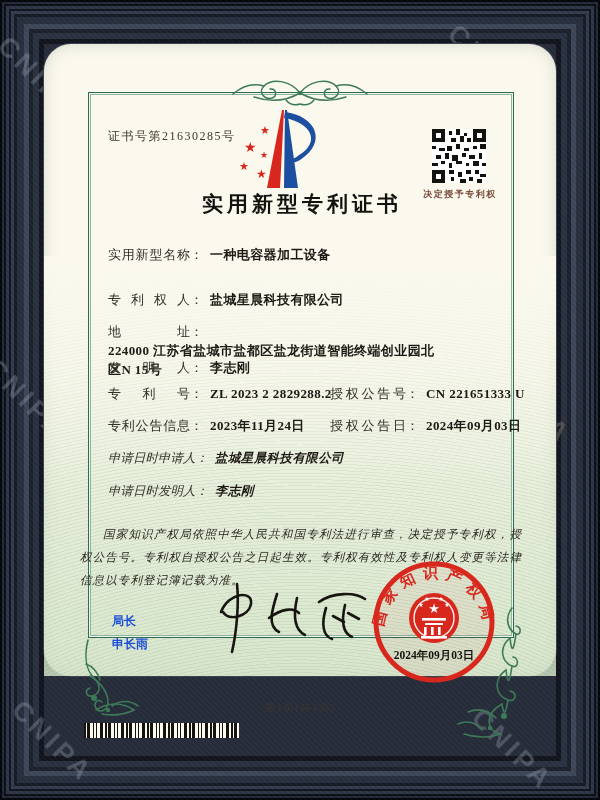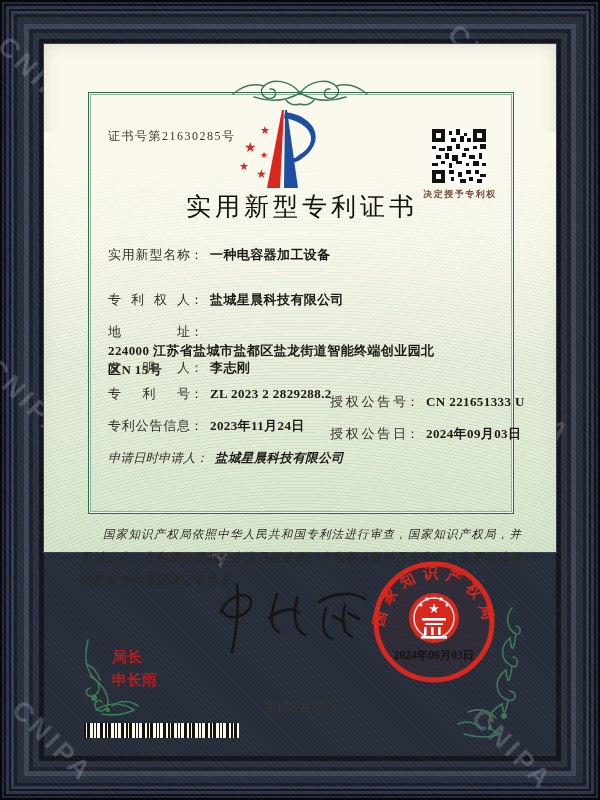--- a/index.html
+++ b/index.html
@@ -16,22 +16,22 @@
       inset 0 0 0 14px #333b4e,
       inset 0 0 0 17px #171b26,
       inset 0 0 0 24px #272e3d,
       inset 0 0 0 29px #3e4759,
       inset 0 0 0 33px #1c212c,
       inset 0 0 0 39px #2a3140,
       inset 0 0 0 44px #12151e;}
   .frame::after{content:"";position:absolute;inset:0;
     background:repeating-linear-gradient(45deg,rgba(255,255,255,.02) 0 2px,rgba(0,0,0,.03) 2px 4px);}
   
-  .paper{position:absolute;left:44px;top:44px;width:512px;height:508px;background:#fbf9ee;
-         box-shadow:0 0 0 1px #3b4252, inset 0 0 16px rgba(60,70,55,.18);}
+  .paper{position:absolute;left:44px;top:44px;width:512px;height:632px;background:#fbf9ee;
+         box-shadow:0 0 0 1px #3b4252, inset 0 0 16px rgba(60,70,55,.18);border-radius:27px;}
   .guilloche{position:absolute;left:0;right:0;bottom:0;height:420px;pointer-events:none;
     background:
       repeating-radial-gradient(140% 110% at 50% 150%, rgba(96,148,106,.13) 0 1.5px, rgba(0,0,0,0) 1.5px 5px),
       linear-gradient(180deg, rgba(233,240,224,0), rgba(210,226,198,.85));}
   .guilloche::after{content:"";position:absolute;inset:0;
     background:linear-gradient(180deg,#fbf9ee 0,rgba(251,249,238,0) 55%);}
   .green-border{position:absolute;left:44px;top:48px;right:42px;bottom:38px;
     border:1.5px solid #2f6b4e;
     box-shadow:inset 0 0 0 1px rgba(255,255,255,.85), inset 0 0 0 2px #8fb49b;}
   
@@ -39,38 +39,38 @@
       font-size:27px;letter-spacing:4px;transform:rotate(45deg);transform-origin:left center;
       pointer-events:none;white-space:nowrap;}
   .wm-paper{color:rgba(158,150,130,.34);}
   .wm-frame{color:rgba(168,176,192,.30);}
   
   .cert-no{position:absolute;left:64px;top:84px;font-size:12px;letter-spacing:1.5px;color:#3a372e;}
   .logo{position:absolute;left:188px;top:64px;width:106px;height:84px;}
   .qr{position:absolute;left:388px;top:85px;width:54px;height:54px;}
   .qr-caption{position:absolute;left:378px;top:144px;width:76px;text-align:center;
       font-size:9px;letter-spacing:1.5px;color:#7a4a39;font-weight:bold;}
-  .title{position:absolute;left:0;top:146px;width:100%;text-align:center;font-size:25px;
-      font-weight:normal;letter-spacing:4px;padding-left:4px;box-sizing:border-box;color:#14120e;}
+  .title{position:absolute;left:0;top:146px;width:100%;text-align:center;font-size:21px;
+      font-weight:bold;letter-spacing:4px;padding-left:4px;box-sizing:border-box;color:#14120e;}
   
   .row{position:absolute;left:64px;width:420px;font-size:13px;color:#26231c;line-height:19px;}
   .flabel{display:inline-block;width:82px;text-align:justify;text-align-last:justify;
       vertical-align:top;color:#33302a;}
   .flabel-natural{display:inline-block;vertical-align:top;color:#33302a;}
   .colon{margin-right:7px;color:#33302a;}
   .fvalue{display:inline-block;max-width:300px;vertical-align:top;font-weight:600;
       letter-spacing:.4px;color:#1d1a15;}
-  .pair2{position:absolute;left:222px;top:8px;white-space:nowrap;}
+  .pair2{position:absolute;left:222px;top:0;white-space:nowrap;}
   .pair2 .flabel{width:76px;}
   .row-compact{font-size:12.5px;font-style:italic;}
   
   .legal{position:absolute;left:36px;right:34px;top:479px;font-size:11.5px;font-style:italic;
       line-height:23px;letter-spacing:1.1px;color:#2a2720;text-indent:2em;text-align:justify;}
-  .director{position:absolute;left:68px;top:566px;font-size:15px;font-weight:600;
-      color:#b91c1c;line-height:23px;margin-top:36px;}
+  .director{position:absolute;left:68px;top:566px;font-size:12px;font-weight:600;
+      color:#1d4ed8;line-height:23px;}
   .signature{position:absolute;left:163px;top:534px;width:178px;height:80px;}
   .seal{position:absolute;left:326px;top:514px;width:128px;height:128px;}
   .page-no{position:absolute;left:0;top:656px;width:100%;text-align:center;
       font-size:11px;letter-spacing:1px;color:#3a372f;}
   .barcode{position:absolute;left:40px;top:679px;width:155px;height:15px;
       background:repeating-linear-gradient(90deg,
         #14120f 0 2px,#fbf9ee 2px 3px,#14120f 3px 6px,#fbf9ee 6px 9px,
         #14120f 9px 10px,#fbf9ee 10px 12px,#14120f 12px 13px,#fbf9ee 13px 16px,
         #14120f 16px 19px,#fbf9ee 19px 21px);}
   .fl{position:absolute;pointer-events:none;}
@@ -214,22 +214,25 @@
     </div>
     <div class="row" style="top:372px">
       <span class="flabel">专利公告信息</span><span class="colon">：</span><span class="fvalue">2023年11月24日</span>
       <span class="pair2">
         <span class="flabel">授权公告日</span><span class="colon">：</span><span class="fvalue">2024年09月03日</span>
       </span>
     </div>
     <div class="row row-compact" style="top:405px">
       <span class="flabel-natural">申请日时申请人</span><span class="colon">：</span><span class="fvalue">盐城星晨科技有限公司</span>
     </div>
-
-    <div class="legal">国家知识产权局依照中华人民共和国专利法进行审查，国家知识产权局，并予以公告。专利权自授权公告之日起生效。专利权有效性及专利权人变更等法律信息以专利登记簿记载为准。</div>
+    <div class="row row-compact" style="top:438px">
+      <span class="flabel-natural">申请日时发明人</span><span class="colon">：</span><span class="fvalue">李志刚</span>
+    </div>
+
+    <div class="legal">国家知识产权局依照中华人民共和国专利法进行审查，决定授予专利权，授权公告号。专利权自授权公告之日起生效。专利权有效性及专利权人变更等法律信息以专利登记簿记载为准。</div>
 
     <div class="director">
       <div>局长</div>
       <div>申长雨</div>
     </div>
 
     <svg class="signature" viewBox="0 0 178 80">
       <g fill="none" stroke="#17150f" stroke-width="2.6" stroke-linecap="round">
         <path d="M14,34 C22,14 46,12 44,26 C42,38 22,44 16,34"></path>
         <path d="M30,6 C32,24 30,52 25,74"></path>

